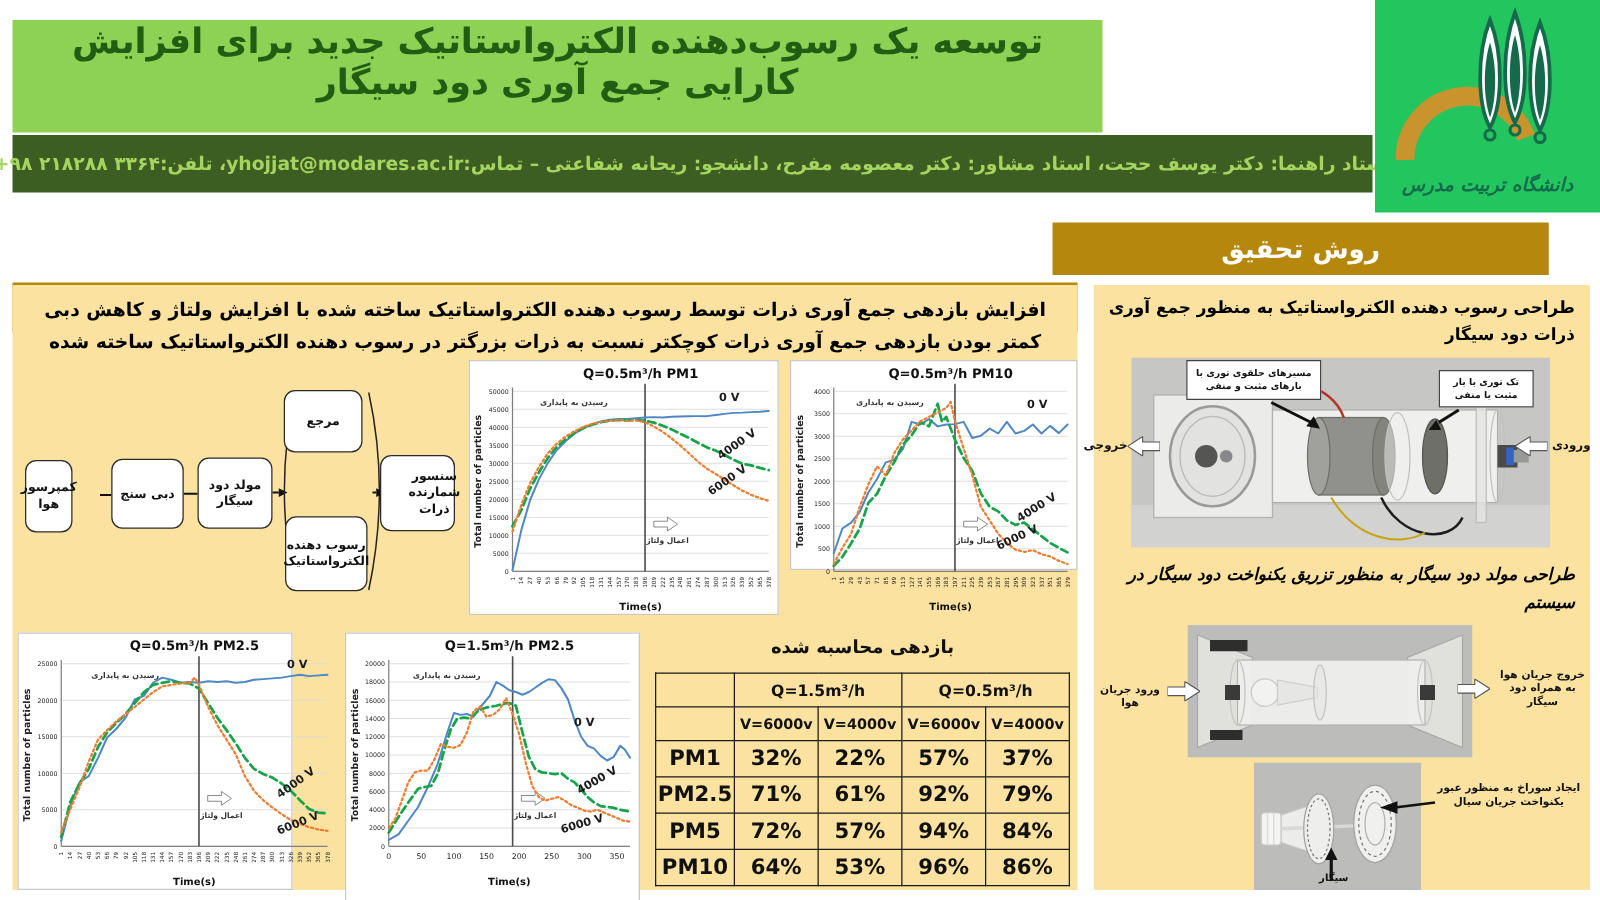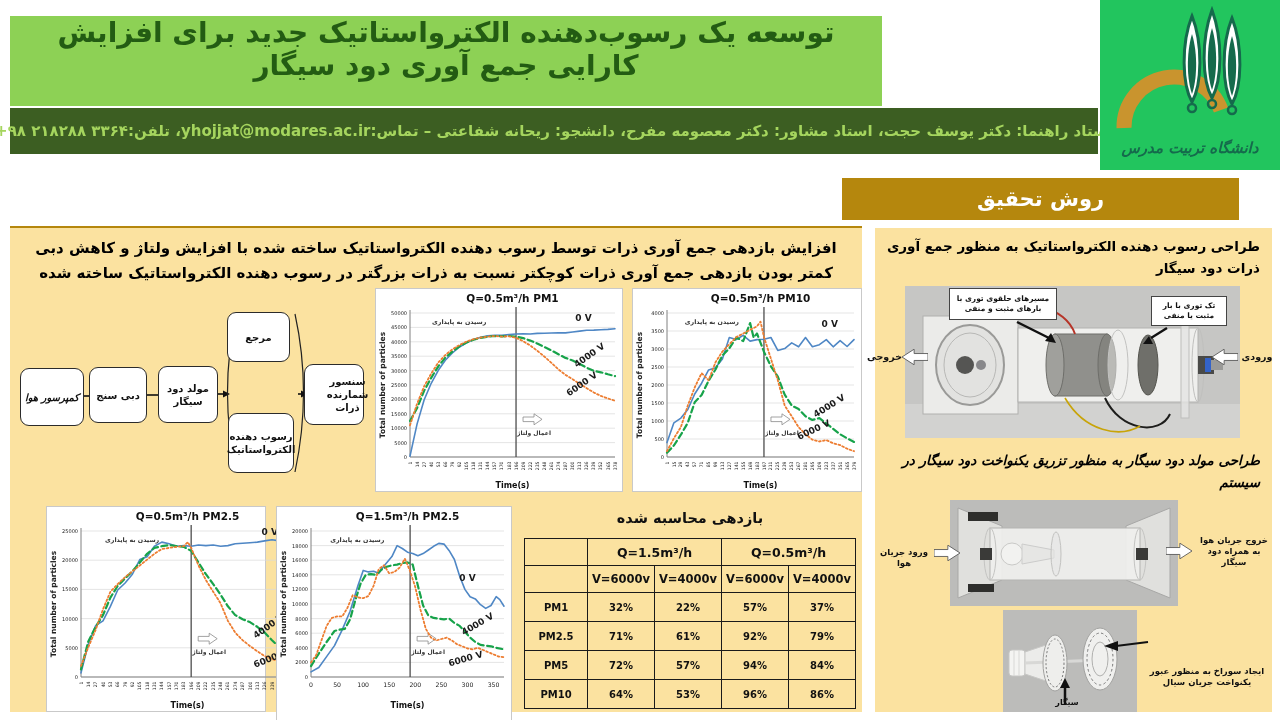--- a/index.html
+++ b/index.html
@@ -22,21 +22,21 @@
   .chart{background:#ffffff;border:1px solid #c9c9c9;box-sizing:border-box;}
   .flow-box{position:absolute;background:#fff;border:1.4px solid #2b2b2b;border-radius:9px;
             display:flex;align-items:center;justify-content:center;text-align:center;
             font-weight:bold;font-size:10px;direction:rtl;line-height:1.3;padding:1px;box-sizing:border-box;color:#111;}
   .tbl-title{left:524px;top:510px;width:332px;text-align:center;direction:rtl;
              font-size:14.5px;font-weight:bold;color:#111;}
   table.eff{position:absolute;left:524px;top:538px;width:332px;border-collapse:collapse;table-layout:fixed;}
   table.eff th,table.eff td{border:1.2px solid #1a1a1a;text-align:center;font-weight:bold;color:#111;padding:0;}
   table.eff .h1{height:26px;font-size:12.5px;}
   table.eff .h2{height:26px;font-size:11.5px;}
-  table.eff .bd{height:28px;font-size:10px;font-weight:bold;}
+  table.eff .bd{height:28px;font-size:17px;font-weight:bold;}
   .mpara{width:381px;direction:rtl;text-align:right;font-size:13.5px;font-weight:bold;
          color:#000;line-height:1.6;padding-right:4px;box-sizing:border-box;}
   .photo{position:absolute;}
   .callout{position:absolute;background:#fff;border:1px solid #444;font-size:7.5px;font-weight:bold;
            direction:rtl;text-align:center;display:flex;align-items:center;justify-content:center;
            line-height:1.3;color:#111;box-sizing:border-box;padding:1px;}
   .plabel{position:absolute;font-weight:bold;direction:rtl;text-align:center;color:#111;line-height:1.3;}
   svg{display:block;}
 </style>
 </head>
@@ -94,21 +94,21 @@
     <svg viewBox="0 0 375 212" width="375" height="212" style="position:absolute;left:0;top:0;">
       <line x1="70" y1="106" x2="79" y2="106" stroke="#111" stroke-width="1.6"></line>
       <line x1="137" y1="105" x2="148" y2="105" stroke="#111" stroke-width="1.6"></line>
       <line x1="208" y1="104" x2="213" y2="104" stroke="#111" stroke-width="1.6"></line>
       <polygon points="213,100.5 220,104 213,107.5" fill="#111"></polygon>
       <path d="M 226,24 Q 209,102 226,182" stroke="#222" stroke-width="1.2" fill="none"></path>
       <path d="M 285,24 Q 302,102 285,182" stroke="#222" stroke-width="1.2" fill="none"></path>
       <line x1="288" y1="104" x2="291" y2="104" stroke="#111" stroke-width="1.6"></line>
       <polygon points="291,100.5 298,104 291,107.5" fill="#111"></polygon>
     </svg>
-  <div class="flow-box" style="left: 10px; top: 78px; width: 64px; height: 58px; font-style: italic;">کمپرسور هوا</div>
+  <div class="flow-box" style="left: 10px; top: 78px; width: 38px; height: 58px;">کمپرسور هوا</div>
       <div class="flow-box" style="left: 79px; top: 77px; width: 58px; height: 56px;">دبی سنج</div>
       <div class="flow-box" style="left: 148px; top: 76px; width: 60px; height: 57px;">مولد دود سیگار</div>
       <div class="flow-box" style="left: 217px; top: 22px; width: 63px; height: 50px;">مرجع</div>
       <div class="flow-box" style="left: 218px; top: 123px; width: 66px; height: 60px;">رسوب دهنده الکترواستاتیک</div>
       <div class="flow-box" style="left: 294px; top: 74px; width: 60px; height: 61px; padding-left: 28px;">سنسور شمارنده ذرات</div>
     </div>
 
   <div class="abs chart" style="left:375px;top:288px;width:248px;height:204px;">
       <svg viewBox="0 0 246 202" width="246" height="202">
         <line x1="34" y1="168" x2="239" y2="168" stroke="#dadada" stroke-width="0.7"></line>
@@ -173,21 +173,21 @@
         <polygon points="147.0344827586207,128 158.0344827586207,128 158.0344827586207,124.8 166.0344827586207,130.3 158.0344827586207,135.8 158.0344827586207,132.6 147.0344827586207,132.6" fill="#fff" stroke="#8a8a8a" stroke-width="0.8"></polygon>
         <text x="158.0344827586207" y="145.8" text-anchor="middle" font-size="6" font-weight="600" fill="#333">اعمال ولتاژ</text>
         <polyline points="34.0,167.1 41.1,134.9 48.1,111.0 55.2,94.3 62.3,81.3 69.3,71.2 76.4,64.0 83.5,58.0 90.6,53.7 97.6,50.5 104.7,48.2 111.8,46.8 118.8,46.2 125.9,46.2 133.0,45.6 140.0,45.0 147.1,44.7 154.2,45.0 161.2,44.4 168.3,44.2 175.4,44.0 182.4,43.9 189.5,43.9 196.6,43.0 203.7,42.1 210.7,41.3 217.8,41.1 224.9,40.7 231.9,40.4 239.0,39.8" fill="none" stroke="#4f87c5" stroke-width="1.6" stroke-linejoin="round" stroke-linecap="round"></polyline>
         <text x="207.46153846153845" y="31.776000000000007" text-anchor="middle" font-size="9" font-weight="600" fill="#1a1a1a">0 V</text>
         <polyline points="34.0,132.0 41.1,119.0 48.1,101.8 55.2,88.8 62.3,77.3 69.3,68.6 76.4,62.6 83.5,57.4 90.6,53.4 97.6,50.8 104.7,48.8 111.8,47.6 118.8,47.0 125.9,47.3 133.0,47.0 140.0,47.6 147.1,49.1 154.2,51.6 161.2,54.5 168.3,58.0 175.4,61.4 182.4,65.2 189.5,68.9 196.6,71.5 203.7,75.0 210.7,78.7 217.8,81.9 224.9,83.3 231.9,85.3 239.0,87.1" fill="none" stroke="#17a34a" stroke-width="2.2" stroke-linejoin="round" stroke-linecap="round" stroke-dasharray="6,3.5"></polyline>
         <text x="215.07427055702917" y="68.64000000000001" text-anchor="middle" font-size="9" font-weight="600" fill="#1a1a1a" transform="rotate(-35 215.07427055702917 68.64000000000001)">4000 V</text>
         <polyline points="34.0,136.3 41.1,114.7 48.1,97.4 55.2,84.5 62.3,73.5 69.3,66.0 76.4,60.3 83.5,56.0 90.6,52.5 97.6,50.2 104.7,48.5 111.8,47.6 118.8,47.0 125.9,47.6 133.0,47.3 140.0,48.8 147.1,52.2 154.2,56.5 161.2,61.7 168.3,67.5 175.4,73.8 182.4,80.4 189.5,85.9 196.6,90.2 203.7,94.8 210.7,99.2 217.8,103.5 224.9,106.9 231.9,109.5 239.0,111.8" fill="none" stroke="#ed7d31" stroke-width="1.8" stroke-linejoin="round" stroke-linecap="round" stroke-dasharray="1.8,2.3"></polyline>
         <text x="207.46153846153845" y="97.44" text-anchor="middle" font-size="9" font-weight="600" fill="#1a1a1a" transform="rotate(-35 207.46153846153845 97.44)">6000 V</text>
       </svg>
     </div>
-  <div class="abs chart" style="left:632px;top:288px;width:230px;height:204px;">
+  <div class="abs chart" style="left:632px;top:288px;width:230px;height:168px;">
       <svg viewBox="0 0 228 202" width="228" height="202">
         <line x1="34" y1="168" x2="221" y2="168" stroke="#dadada" stroke-width="0.7"></line>
         <text x="31" y="169.9" text-anchor="end" font-size="5" fill="#222">0</text>
         <line x1="34" y1="150" x2="221" y2="150" stroke="#dadada" stroke-width="0.7"></line>
         <text x="31" y="151.9" text-anchor="end" font-size="5" fill="#222">500</text>
         <line x1="34" y1="132" x2="221" y2="132" stroke="#dadada" stroke-width="0.7"></line>
         <text x="31" y="133.9" text-anchor="end" font-size="5" fill="#222">1000</text>
         <line x1="34" y1="114" x2="221" y2="114" stroke="#dadada" stroke-width="0.7"></line>
         <text x="31" y="115.9" text-anchor="end" font-size="5" fill="#222">1500</text>
         <line x1="34" y1="96" x2="221" y2="96" stroke="#dadada" stroke-width="0.7"></line>
@@ -238,21 +238,21 @@
         <polygon points="137.96296296296296,128 148.96296296296296,128 148.96296296296296,124.8 156.96296296296296,130.3 148.96296296296296,135.8 148.96296296296296,132.6 137.96296296296296,132.6" fill="#fff" stroke="#8a8a8a" stroke-width="0.8"></polygon>
         <text x="148.96296296296296" y="145.8" text-anchor="middle" font-size="6" font-weight="600" fill="#333">اعمال ولتاژ</text>
         <polyline points="34.0,153.6 40.9,133.8 47.9,129.1 54.8,120.5 61.7,105.0 68.6,94.2 75.6,80.9 82.5,78.7 89.4,70.1 96.3,48.5 103.3,50.6 110.2,46.3 117.1,52.1 124.0,50.6 131.0,50.3 137.9,48.5 144.8,61.4 151.7,59.6 158.7,53.9 165.6,57.8 172.5,48.5 179.4,57.8 186.4,55.7 193.3,50.6 200.2,57.8 207.1,51.7 214.1,57.5 221.0,50.6" fill="none" stroke="#4f87c5" stroke-width="1.6" stroke-linejoin="round" stroke-linecap="round"></polyline>
         <text x="196.75925925925927" y="37.67999999999999" text-anchor="middle" font-size="9" font-weight="600" fill="#1a1a1a">0 V</text>
         <polyline points="34.0,163.7 40.9,156.5 47.9,145.7 54.8,133.8 61.7,113.3 68.6,106.1 75.6,91.7 82.5,80.5 89.4,66.5 96.3,59.3 103.3,48.5 110.2,52.1 117.1,34.1 120.6,48.5 124.0,44.5 131.0,62.9 137.9,77.3 144.8,87.7 151.7,105.7 158.7,116.5 165.6,120.1 172.5,127.3 179.4,130.9 186.4,129.1 193.3,134.5 200.2,139.9 207.1,145.3 214.1,149.3 221.0,152.9" fill="none" stroke="#17a34a" stroke-width="2.2" stroke-linejoin="round" stroke-linecap="round" stroke-dasharray="6,3.5"></polyline>
         <text x="197.74867724867727" y="119.39999999999999" text-anchor="middle" font-size="9" font-weight="600" fill="#1a1a1a" transform="rotate(-32 197.74867724867727 119.39999999999999)">4000 V</text>
         <polyline points="34.0,162.2 40.9,149.3 47.9,138.1 54.8,116.5 61.7,98.5 68.6,84.1 75.6,91.3 82.5,73.3 89.4,62.5 96.3,55.3 103.3,48.1 110.2,44.5 117.1,40.9 124.0,37.3 127.5,32.6 131.0,48.1 137.9,69.7 144.8,91.3 151.7,116.5 158.7,127.3 165.6,138.1 172.5,145.3 179.4,150.7 186.4,152.5 193.3,151.1 200.2,154.3 207.1,156.1 214.1,159.7 221.0,162.2" fill="none" stroke="#ed7d31" stroke-width="1.8" stroke-linejoin="round" stroke-linecap="round" stroke-dasharray="1.8,2.3"></polyline>
         <text x="181.91798941798942" y="143.51999999999998" text-anchor="middle" font-size="9" font-weight="600" fill="#1a1a1a" transform="rotate(-25 181.91798941798942 143.51999999999998)">6000 V</text>
       </svg>
     </div>
-  <div class="abs chart" style="left:14px;top:506px;width:220px;height:206px;margin-left:32px;">
+  <div class="abs chart" style="left:14px;top:506px;width:220px;height:206px;">
       <svg viewBox="0 0 254 204" width="254" height="204">
         <line x1="34" y1="170" x2="247" y2="170" stroke="#dadada" stroke-width="0.7"></line>
         <text x="31" y="171.9" text-anchor="end" font-size="5" fill="#222">0</text>
         <line x1="34" y1="140.8" x2="247" y2="140.8" stroke="#dadada" stroke-width="0.7"></line>
         <text x="31" y="142.70000000000002" text-anchor="end" font-size="5" fill="#222">5000</text>
         <line x1="34" y1="111.6" x2="247" y2="111.6" stroke="#dadada" stroke-width="0.7"></line>
         <text x="31" y="113.5" text-anchor="end" font-size="5" fill="#222">10000</text>
         <line x1="34" y1="82.4" x2="247" y2="82.4" stroke="#dadada" stroke-width="0.7"></line>
         <text x="31" y="84.30000000000001" text-anchor="end" font-size="5" fill="#222">15000</text>
         <line x1="34" y1="53.19999999999999" x2="247" y2="53.19999999999999" stroke="#dadada" stroke-width="0.7"></line>
@@ -487,15 +487,15 @@
       <ellipse cx="97" cy="49" rx="8" ry="17" fill="none" stroke="#b0b0ae"></ellipse>
       <line x1="62" y1="94" x2="62" y2="76" stroke="#111" stroke-width="2.5"></line>
       <polygon points="62,68 57,78 67,78" fill="#111"></polygon>
     </svg>
     <div class="plabel" style="left:42px;top:88px;width:44px;font-size:8px;">سیگار</div>
   </div>
   <svg class="abs" style="left:1104px;top:636px;" width="46" height="16" viewBox="0 0 46 16">
     <line x1="44" y1="6" x2="12" y2="10" stroke="#111" stroke-width="2.2"></line>
     <polygon points="0,10 14,5 14,15" fill="#111"></polygon>
   </svg>
-  <div class="plabel" style="left:1146px;top:626px;width:122px;font-size:8.5px;margin-top:40px;">ایجاد سوراخ به منظور عبور یکنواخت جریان سیال</div>
+  <div class="plabel" style="left:1146px;top:626px;width:122px;font-size:8.5px;">ایجاد سوراخ به منظور عبور یکنواخت جریان سیال</div>
 
 </div>
 
 </body></html>

